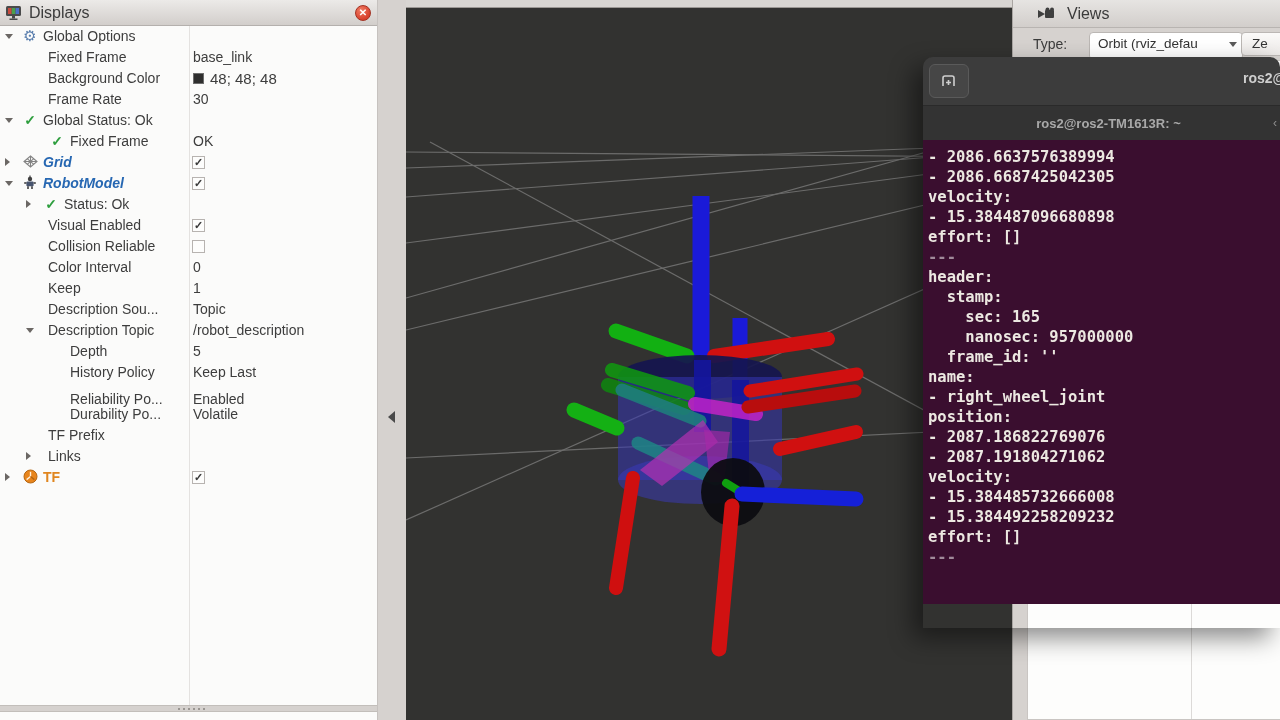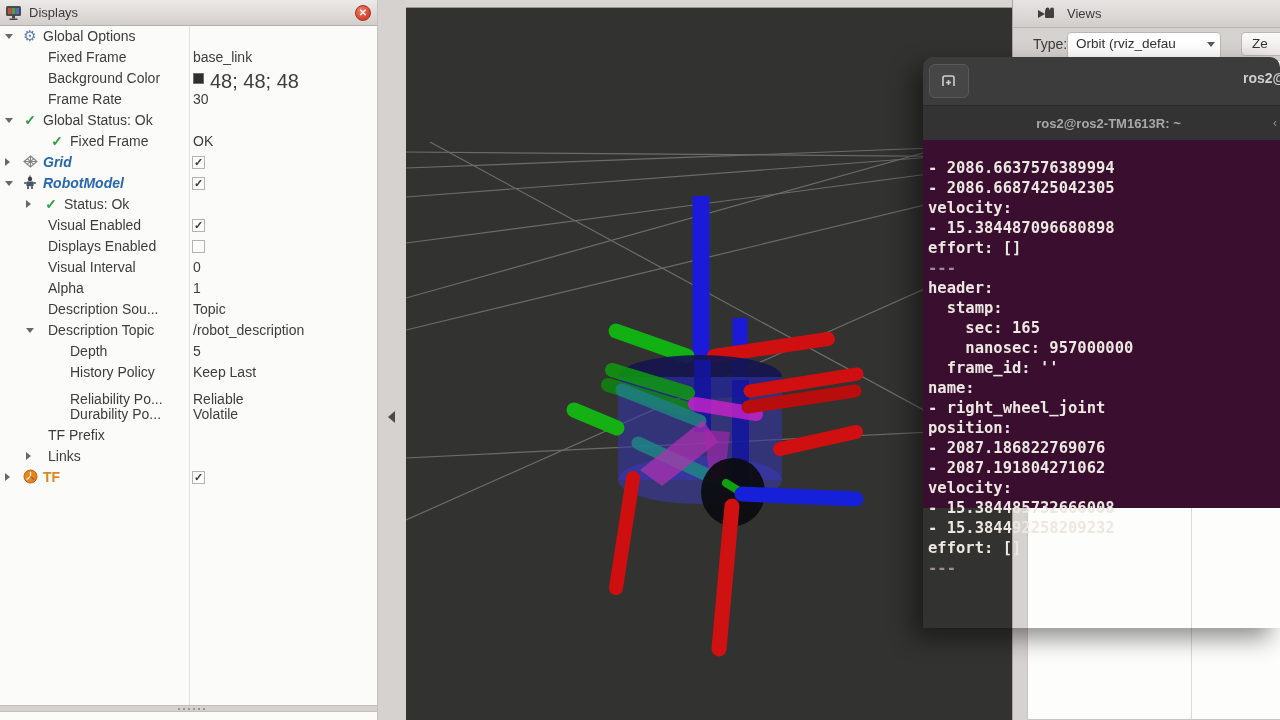--- a/index.html
+++ b/index.html
@@ -5,41 +5,41 @@
   * { margin:0; padding:0; box-sizing:border-box; }
   html,body { width:1280px; height:720px; overflow:hidden; background:#d6d2cf;
               font-family:"Liberation Sans", sans-serif; }
   #stage { position:relative; width:1280px; height:720px; overflow:hidden; }
 
   
   #displays-panel { position:absolute; left:0; top:0; width:377px; height:720px; background:#fbfbfa; }
   .panel-header { position:absolute; left:0; top:0; right:0; height:26px;
     background:linear-gradient(#eceae8,#d2cecb); border-bottom:1px solid #b4b0ad;
     display:flex; align-items:center; }
-  .panel-title { font-size:13px; color:#3b3b3b; margin-left:6px; }
+  .panel-title { font-size:16px; color:#3b3b3b; margin-left:6px; }
   .close-btn { position:absolute; right:6px; top:5px; width:16px; height:16px; border-radius:50%;
     background:radial-gradient(circle at 35% 30%, #ef7b63, #d8402c 70%); border:1px solid #a33122;
     color:#fff; font-size:10px; line-height:14px; text-align:center; font-weight:bold; cursor:pointer; }
   #displays-tree { position:absolute; left:0; top:26px; right:0; height:679px; background:#fbfbfa; }
   #displays-tree .colsep { position:absolute; left:189px; top:0; bottom:0; width:1px; background:#e4e2e0; }
   .trow { position:absolute; left:0; right:1px; height:21px; }
   .trow .lbl { position:absolute; top:2px; font-size:14px; color:#3d3d3d; white-space:nowrap; }
   .c-blue { color:#2667b2 !important; font-weight:bold;font-style:italic; }
   .c-orange { color:#e0861f !important; font-weight:bold; }
   .val { position:absolute; left:193px; top:2px; font-size:14px; color:#3d3d3d; white-space:nowrap; }
   .ar { position:absolute; top:6px; width:0; height:0; }
   .ar-r { border-top:4px solid transparent; border-bottom:4px solid transparent; border-left:5px solid #6b6764; }
   .ar-d { border-left:4px solid transparent; border-right:4px solid transparent; border-top:5px solid #6b6764; margin-top:2px; }
   .ticon { position:absolute; top:2px; width:18px; height:16px; font-size:14px; line-height:16px; text-align:center; }
   .gear { color:#5b7fae; font-family:"DejaVu Sans",sans-serif; font-size:15px; }
   .chk  { color:#2e9e3e; font-weight:bold; }
   .cbox { position:absolute; left:192px; top:4px; width:13px; height:13px; background:#fdfdfc;
           border:1px solid #b7b3b0; font-size:11px; line-height:11px; text-align:center; color:#3a3a3a; font-weight:bold; }
   .swatch { position:absolute; left:193px; top:5px; width:11px; height:11px; background:#2e2e2e; border:1px solid #6d6d6d; }
-  .swtext { position:absolute; left:210px; top:2px; font-size:20px; color:#3d3d3d; }
+  .swtext { position:absolute; left:210px; top:2px; font-size:15px; color:#3d3d3d; }
   #bottom-splitter { position:absolute; left:0; top:705px; width:406px; height:7px; background:#d5d1ce;
      border-top:1px solid #c2beba; border-bottom:1px solid #c2beba; }
   #bottom-splitter .dots { position:absolute; left:178px; top:2px; width:28px; height:2px;
      background:repeating-linear-gradient(90deg,#9a9692 0 2px,transparent 2px 5px); }
   #below-splitter { position:absolute; left:0; top:712px; width:377px; height:8px; background:#fbfbfa; }
 
   
   #gutter { position:absolute; left:377px; top:0; width:29px; height:720px; background:#d6d2cf; border-left:1px solid #c6c2bf; }
   #gutter-handle { position:absolute; left:10px; top:411px; width:0; height:0;
     border-top:6px solid transparent; border-bottom:6px solid transparent; border-right:7px solid #4a4a4a; cursor:pointer; }
@@ -49,42 +49,42 @@
   #viewport-topstrip { position:absolute; left:406px; top:0; width:606px; height:8px; background:#d8d5d2; border-bottom:1px solid #9b9794; }
   #scene { position:absolute; left:406px; top:0; width:606px; height:720px; }
 
   
   #views-panel { position:absolute; left:1012px; top:0; width:268px; height:720px; background:#d6d2cf; border-left:1px solid #a9a5a2; }
   #views-header { position:absolute; left:0; top:0; right:0; height:28px; background:linear-gradient(#e6e4e2,#d2cecb);
      border-bottom:1px solid #b8b4b1; display:flex; align-items:center; }
   #views-header .panel-title { margin-left:10px; }
   #views-typerow { position:absolute; left:0; top:28px; right:0; height:32px; }
   #views-typerow .tlabel { position:absolute; left:20px; top:8px; font-size:14px; color:#3b3b3b; }
-  #type-combo { position:absolute; left:54px; top:4px; width:154px; height:28px; background:#fff;
+  #type-combo { position:absolute; left:76px; top:4px; width:154px; height:28px; background:#fff;
      border:1px solid #bbb7b4; border-radius:4px; font-size:13.5px; color:#333; line-height:22px;
      padding-left:8px; white-space:nowrap; overflow:hidden; cursor:pointer; }
   #type-combo .chev { position:absolute; right:5px; top:9px; width:0; height:0;
      border-left:4px solid transparent; border-right:4px solid transparent; border-top:5px solid #5a5a5a; }
   #zero-btn { position:absolute; left:228px; top:4px; width:64px; height:24px; background:linear-gradient(#fbfaf9,#ebe8e6);
      border:1px solid #bbb7b4; border-radius:4px; font-size:13.5px; color:#333; line-height:22px; padding-left:10px; cursor:pointer; }
   #views-body { position:absolute; left:14px; top:60px; width:254px; height:660px; background:#fdfdfc; border:1px solid #c9c5c2; }
   #views-body .vdiv { position:absolute; left:163px; top:0; bottom:0; width:1px; background:#dcdad8; }
 
   
   #terminal { position:absolute; left:923px; top:57px; width:357px; height:571px;
      border-radius:10px 10px 0 0; box-shadow:-10px 10px 24px rgba(0,0,0,.45); overflow:hidden; }
   #term-headerbar { position:absolute; left:0; top:0; right:0; height:48px; background:#3c3c3c; }
   #newtab-btn { position:absolute; left:6px; top:7px; width:40px; height:34px; background:#464646;
      border:1px solid #5a5a5a; border-radius:6px; cursor:pointer; display:flex; align-items:center; justify-content:center; }
   #term-title { position:absolute; left:320px; top:13px; font-size:14px; font-weight:bold; color:#cfcfcf; white-space:nowrap; }
   #term-tabbar { position:absolute; left:0; top:48px; right:0; height:35px; background:#333333; border-top:1px solid #2a2a2a;
      display:flex; align-items:center; justify-content:center; }
   #term-tab-label { font-size:13px; font-weight:bold; color:#a9a9a9; padding-left:14px; white-space:nowrap; }
   #term-tab-extra { position:absolute; right:3px; top:10px; color:#8f8f8f; font-size:12px; }
-  #term-content { position:absolute; left:0; top:83px; right:0; height:368px; background:#3a0e2f; padding:18px 0 0 5px; cursor:text; }
+  #term-content { position:absolute; left:0; top:83px; right:0; height:464px; background:#3a0e2f; padding:7px 0 0 5px; cursor:text; }
   .tline { height:20px; line-height:20px; font-family:"DejaVu Sans Mono",monospace; font-size:15.5px; font-weight:bold;
      color:#ece8e1; white-space:pre; }
   .tline.dim { color:#a08a9a; }
 </style>
 </head>
 <body>
 
 <div id="stage">
 
   <div id="viewport"></div>
@@ -209,29 +209,29 @@
         <div class="trow" style="top: 168px;">
           <span class="ar ar-r" style="left:26px"></span>
           <span style="left:42px" class="ticon chk">✓</span>
           <span class="lbl" style="left:64px">Status: Ok</span>
         </div>
         <div class="trow" style="top: 189px;">
           <span class="lbl" style="left:48px">Visual Enabled</span>
           <span class="cbox">✓</span>
         </div>
         <div class="trow" style="top: 210px;">
-          <span class="lbl" style="left:48px">Displays Enabled</span>
+          <span class="lbl" style="left:48px">Collision Reliable</span>
           <span class="cbox"></span>
         </div>
         <div class="trow" style="top: 231px;">
-          <span class="lbl" style="left:48px">Visual Interval</span>
+          <span class="lbl" style="left:48px">Color Interval</span>
           <span class="val">0</span>
         </div>
         <div class="trow" style="top: 252px;">
-          <span class="lbl" style="left:48px">Alpha</span>
+          <span class="lbl" style="left:48px">Keep</span>
           <span class="val">1</span>
         </div>
         <div class="trow" style="top: 273px;">
           <span class="lbl" style="left:48px">Description Sou...</span>
           <span class="val">Topic</span>
         </div>
         <div class="trow" style="top: 294px;">
           <span class="ar ar-d" style="left:26px"></span>
           <span class="lbl" style="left:48px">Description Topic</span>
           <span class="val">/robot_description</span>
@@ -239,21 +239,21 @@
         <div class="trow" style="top: 315px;">
           <span class="lbl" style="left:70px">Depth</span>
           <span class="val">5</span>
         </div>
         <div class="trow" style="top: 336px;">
           <span class="lbl" style="left:70px">History Policy</span>
           <span class="val">Keep Last</span>
         </div>
         <div class="trow" style="top: 363px;">
           <span class="lbl" style="left:70px">Reliability Po...</span>
-          <span class="val">Reliable</span>
+          <span class="val">Enabled</span>
         </div>
         <div class="trow" style="top: 378px;">
           <span class="lbl" style="left:70px">Durability Po...</span>
           <span class="val">Volatile</span>
         </div>
         <div class="trow" style="top: 399px;">
           <span class="lbl" style="left:48px">TF Prefix</span>
         </div>
         <div class="trow" style="top: 420px;">
           <span class="ar ar-r" style="left:26px"></span>

